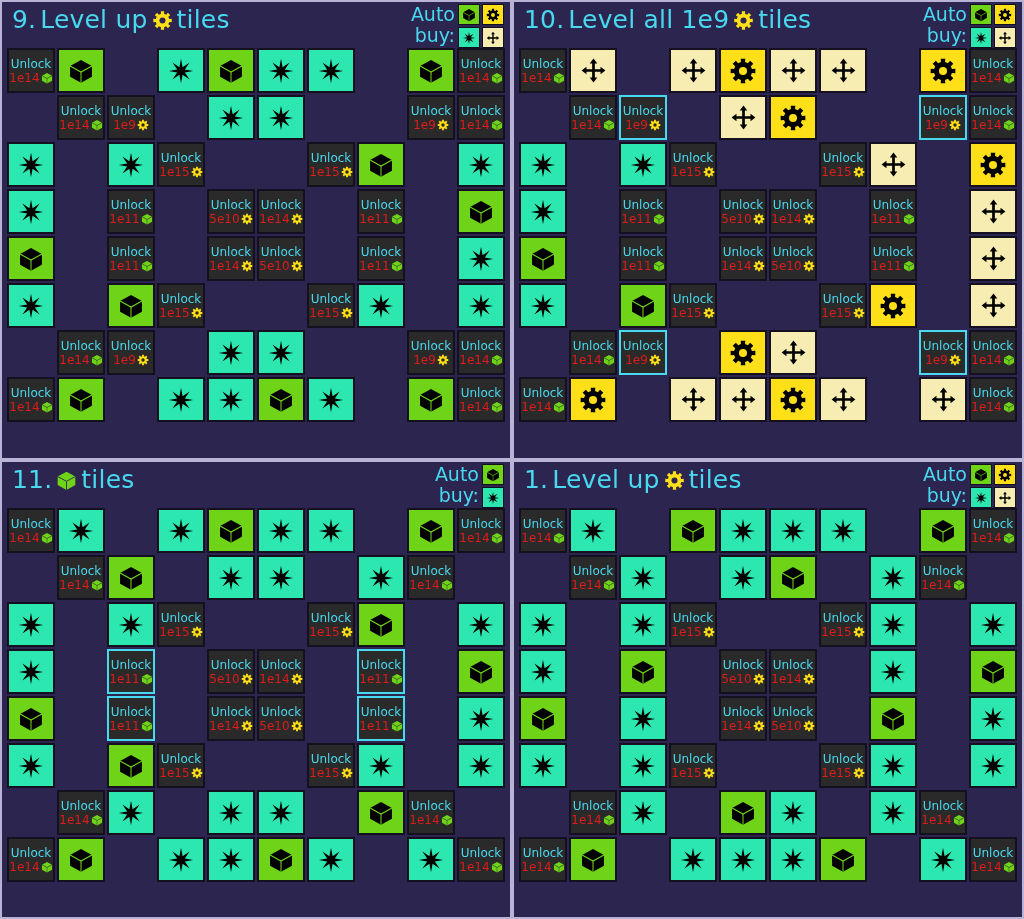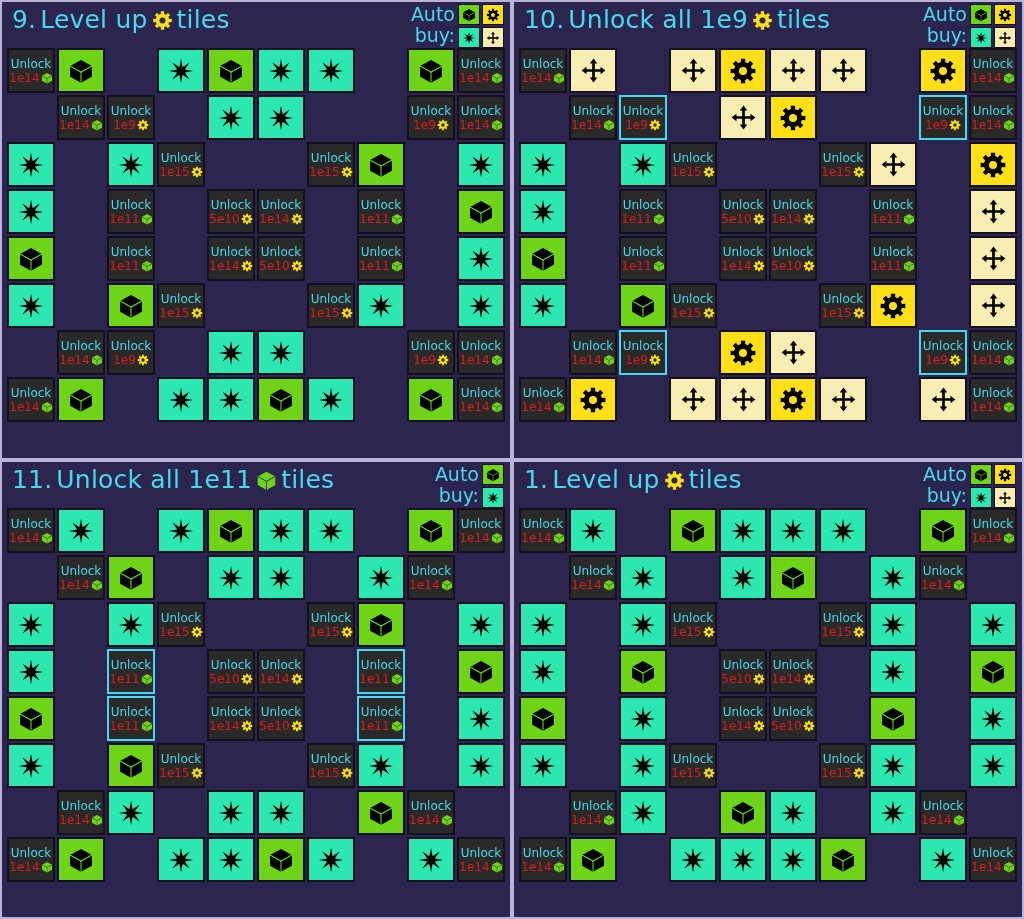--- a/index.html
+++ b/index.html
@@ -823,21 +823,21 @@
               </span>
             </div>
           </div>
         </div>
       </div>
     </div>
     <div class="panel">
       <div class="panel-head">
         <div class="panel-title">
           <span class="ttxt">10.</span>
-          <span class="ttxt">Unlock all 1e9</span>
+          <span class="ttxt">Level all 1e9</span>
           <span style="display: inline-flex; align-items: center; --tilebg: #2b2550;">
             <svg viewBox="-1.25 -1.25 2.5 2.5" width="21" height="21" class="ic">
               <polygon points="1.102,-0.201 1.102,0.201 0.799,0.185 0.696,0.434 0.921,0.637 0.637,0.921 0.434,0.696 0.185,0.799 0.201,1.102 -0.201,1.102 -0.185,0.799 -0.434,0.696 -0.637,0.921 -0.921,0.637 -0.696,0.434 -0.799,0.185 -1.102,0.201 -1.102,-0.201 -0.799,-0.185 -0.696,-0.434 -0.921,-0.637 -0.637,-0.921 -0.434,-0.696 -0.185,-0.799 -0.201,-1.102 0.201,-1.102 0.185,-0.799 0.434,-0.696 0.637,-0.921 0.921,-0.637 0.696,-0.434 0.799,-0.185" fill="#ffdf18"></polygon>
               <circle cx="0" cy="0" r="0.36" fill="none" stroke="transparent"></circle>
               <circle cx="0" cy="0" r="0.36" fill="var(--tilebg,#ffdf18)"></circle>
             </svg>
           </span>
           <span class="ttxt">tiles</span>
         </div>
         <div class="autobuy">
@@ -1503,21 +1503,20 @@
               </span>
             </div>
           </div>
         </div>
       </div>
     </div>
     <div class="panel">
       <div class="panel-head">
         <div class="panel-title">
           <span class="ttxt">11.</span>
-          <span class="ttxt">Unlock all 1e11</span>
           <span style="display: inline-flex; align-items: center; --tilebg: #2b2550;">
             <svg width="21" height="21" class="ic" viewBox="0 0 100 100">
               <g>
                 <polygon points="50,8 92,31 50,54 8,31" fill="#6fd418"></polygon>
                 <polygon points="8,31 50,54 50,95 8,72" fill="#6fd418"></polygon>
                 <polygon points="92,31 92,72 50,95 50,54" fill="#6fd418"></polygon>
                 <polyline points="8,31 50,54 92,31" fill="none" stroke="var(--tilebg,#6fd418)" stroke-width="4"></polyline>
                 <line x1="50" y1="54" x2="50" y2="95" stroke="var(--tilebg,#6fd418)" stroke-width="4"></line>
               </g>
             </svg>

